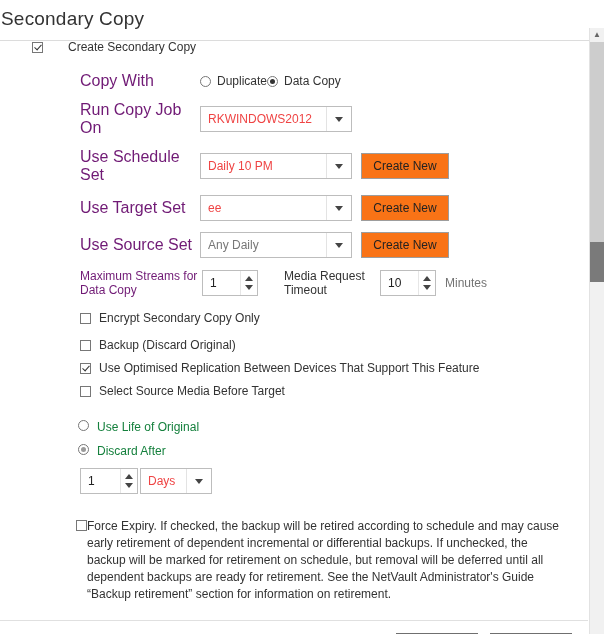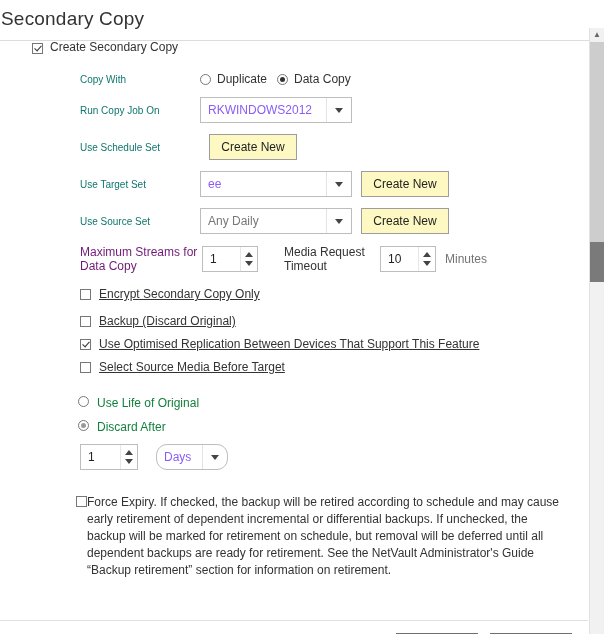--- a/index.html
+++ b/index.html
@@ -73,22 +73,22 @@
   .content {
     position: absolute;
     top: 40px;
     left: 0;
     width: 588px;
     height: 540px;
   }
 
   .checkline {
     display: flex;
-    align-items: flex-end;
-    gap: 7px;
+    align-items: center;
+    gap: 25px;
   }
   .cb {
     width: 11px;
     height: 11px;
     border: 1px solid #777;
     background: #fff;
     display: inline-block;
     position: relative;
     box-sizing: border-box;
     flex: none;
@@ -146,28 +146,27 @@
     margin-left: 80px;
     margin-top: 18px;
   }
   .row {
     display: flex;
     align-items: center;
     margin-bottom: 11px;
   }
   .lbl {
     width: 120px;
-    font-size: 10px;
-    color: #0f766e;
+    font-size: 16px;
+    color: #701a75;
     flex: none;
   }
   .radios {
     display: flex;
     align-items: center;
-    gap: 10px;
   }
   .radio-item {
     display: flex;
     align-items: center;
     gap: 6px;
     font-size: 12px;
     color: #333;
   }
   .select {
     width: 152px;
@@ -175,21 +174,21 @@
     border: 1px solid #bdbdbd;
     background: #fff;
     display: flex;
     align-items: center;
     box-sizing: border-box;
     position: relative;
   }
   .select .val {
     padding-left: 7px;
     font-size: 12px;
-    color: #8b5cf6;
+    color: #ef4444;
     flex: 1;
     white-space: nowrap;
     overflow: hidden;
   }
   .select .val.muted { color: #777; }
   .select .arrow-box {
     width: 24px;
     height: 24px;
     display: flex;
     align-items: center;
@@ -200,21 +199,21 @@
     width: 0; height: 0;
     border-left: 4px solid transparent;
     border-right: 4px solid transparent;
     border-top: 5px solid #444;
   }
   .btn {
     height: 26px;
     min-width: 88px;
     padding: 0 10px;
     margin-left: 9px;
-    background: #fef9c3;
+    background: #f97316;
     border: 1px solid #9d9d9d;
     font-size: 12px;
     color: #222;
     cursor: pointer;
     font-family: "Liberation Sans", sans-serif;
   }
 
   .streams-row {
     display: flex;
     align-items: center;
@@ -283,21 +282,20 @@
     margin-left: 80px;
     margin-top: 4px;
   }
   .opt {
     display: flex;
     align-items: center;
     gap: 8px;
     font-size: 12px;
     color: #333;
     margin-bottom: 9px;
-    text-decoration: underline;
   }
   .opt.spaced { margin-bottom: 13px; }
 
   .retention {
     margin-left: 78px;
     margin-top: 22px;
   }
   .ret-item {
     display: flex;
     align-items: flex-start;
@@ -308,22 +306,21 @@
   }
   .ret-controls {
     display: flex;
     align-items: center;
     margin-top: 10px;
     margin-left: 2px;
   }
   .spin.wide { width: 58px; }
   .select.small {
     width: 72px;
-    margin-left: 18px;
-    border-radius: 11px;
+    margin-left: 2px;
   }
 
   .force {
     margin-left: 76px;
     margin-top: 24px;
     display: flex;
     gap: 0;
     width: 490px;
   }
   .force .txt {
@@ -405,20 +402,26 @@
         <div class="select">
           <span class="val">RKWINDOWS2012</span>
           <span class="arrow-box">
               <span class="caret"></span>
             </span>
         </div>
       </div>
 
       <div class="row">
         <div class="lbl">Use Schedule Set</div>
+        <div class="select">
+          <span class="val">Daily 10 PM</span>
+          <span class="arrow-box">
+              <span class="caret"></span>
+            </span>
+        </div>
         <button class="btn">Create New</button>
       </div>
 
       <div class="row">
         <div class="lbl">Use Target Set</div>
         <div class="select">
           <span class="val">ee</span>
           <span class="arrow-box">
               <span class="caret"></span>
             </span>

